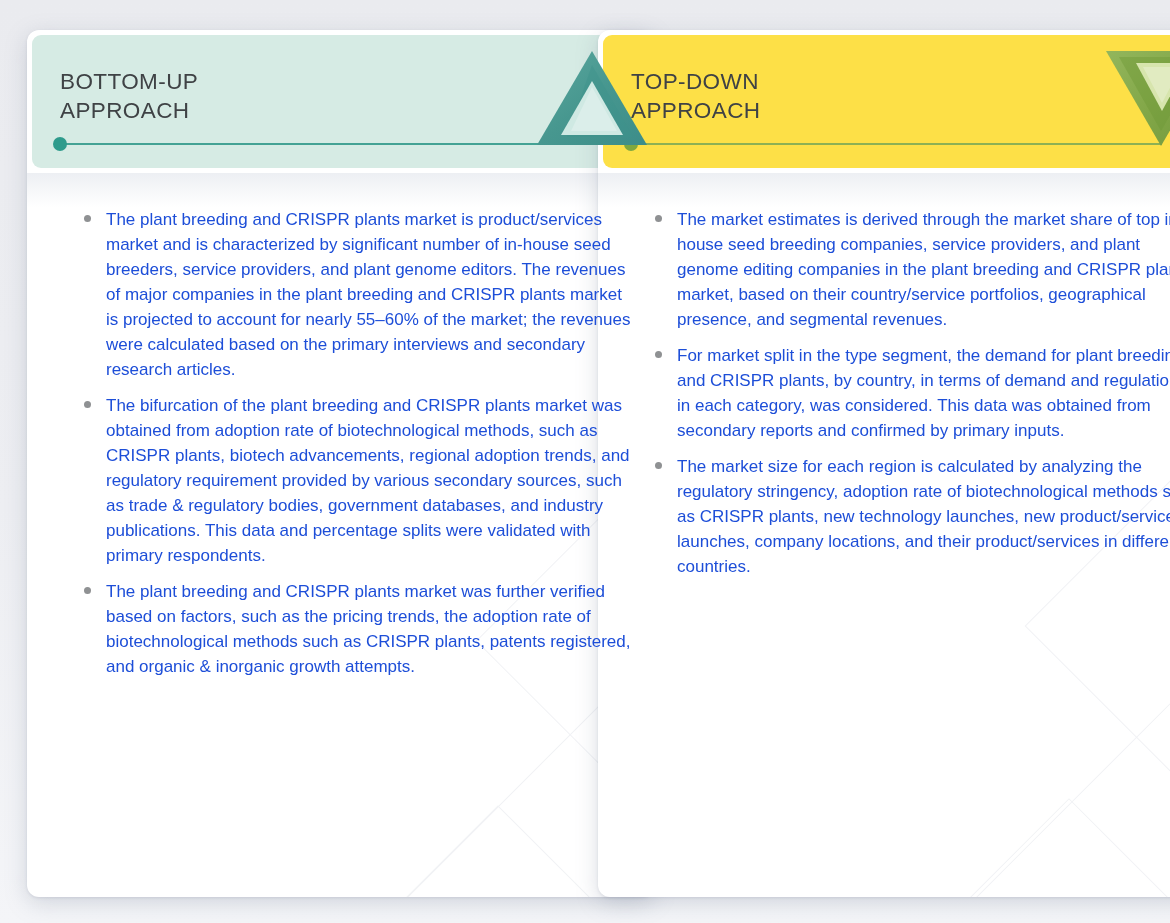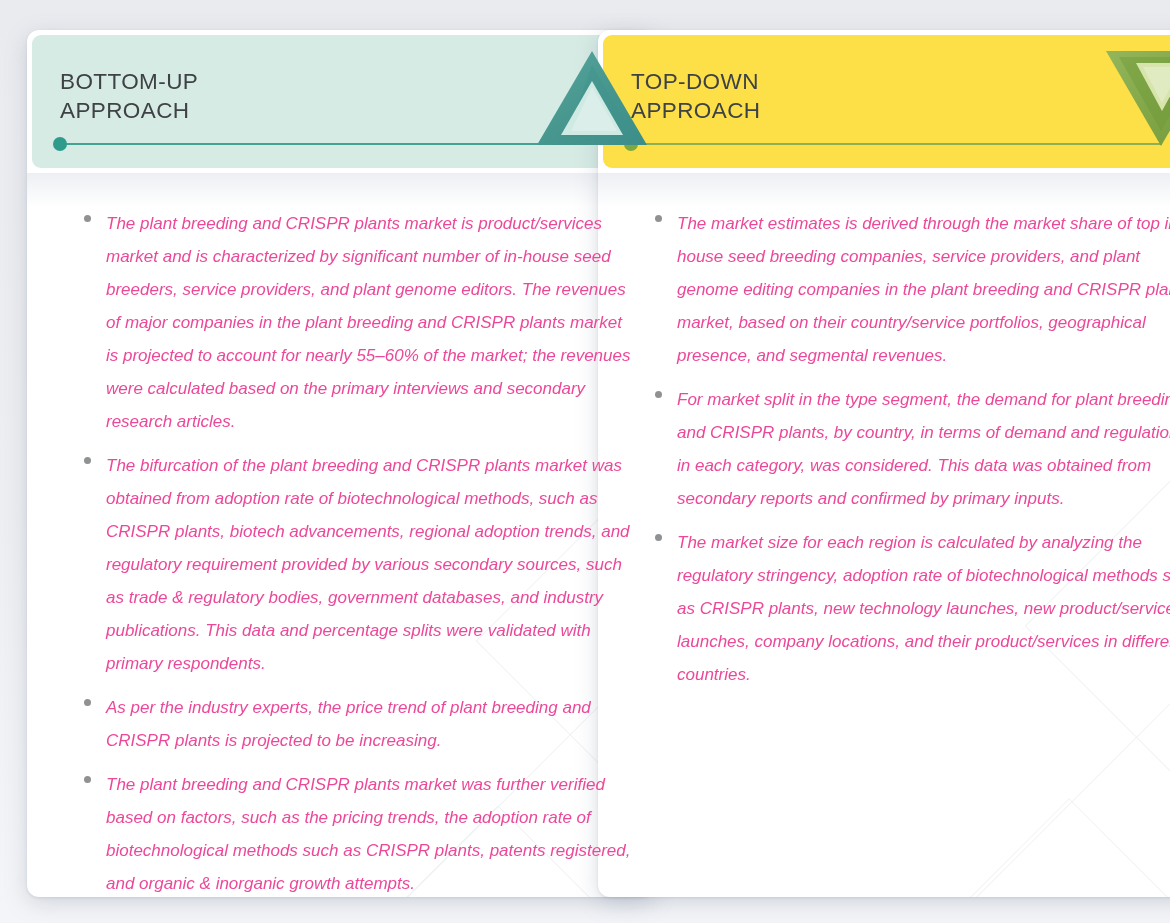--- a/index.html
+++ b/index.html
@@ -36,21 +36,21 @@
   .card.right .tri{right:3px;top:16px;width:112px;height:95px;}
   .card-body{position:relative;height:724px;}
   .card-body::before{
     content:"";position:absolute;top:0;left:-5px;right:-5px;height:34px;
     background:linear-gradient(180deg,rgba(222,226,233,.55),rgba(255,255,255,0));
     pointer-events:none;
   }
   ul.bullets{list-style:none;margin:0;padding:34px 22px 0 57px;position:relative;z-index:2;}
   ul.bullets li{
     position:relative;padding-left:22px;margin-bottom:11px;
-    font-size:17px;line-height:33px;color:#ec4899;font-style:italic;
+    font-size:17px;line-height:25px;color:#1d4ed8;
   }
   ul.bullets li::before{
     content:"";position:absolute;left:0;top:8px;width:7px;height:7px;border-radius:50%;background:#8f9193;
   }
   .wm{position:absolute;border:1px solid #f1f2f5;transform:rotate(45deg);z-index:0;pointer-events:none;}
   .card.left  .wm1{width:270px;height:270px;right:-150px;bottom:120px;}
   .card.left  .wm2{width:330px;height:330px;right:-110px;bottom:-210px;}
   .card.left  .wm3{width:190px;height:190px;right:60px;bottom:-140px;}
   .card.right .wm1{width:280px;height:280px;right:-140px;bottom:130px;}
   .card.right .wm2{width:340px;height:340px;right:-120px;bottom:-215px;}
@@ -78,21 +78,20 @@
       <polygon points="55,0 110,94 0,94" fill="url(#tealGrad)"></polygon>
       <polygon points="55,14 96,86 30,86" fill="#3f928c" opacity="0.45"></polygon>
       <polygon points="55,30 86,84 24,84" fill="#cfe9e3"></polygon>
       <polygon points="55,36 80,80 34,80" fill="#ffffff" opacity="0.25"></polygon>
     </svg>
   </div>
   <div class="card-body">
     <ul class="bullets">
       <li>The plant breeding and CRISPR plants market is product/services market and is characterized by significant number of in-house seed breeders, service providers, and plant genome editors. The revenues of major companies in the plant breeding and CRISPR plants market is projected to account for nearly 55–60% of the market; the revenues were calculated based on the primary interviews and secondary research articles.</li>
       <li>The bifurcation of the plant breeding and CRISPR plants market was obtained from adoption rate of biotechnological methods, such as CRISPR plants, biotech advancements, regional adoption trends, and regulatory requirement provided by various secondary sources, such as trade &amp; regulatory bodies, government databases, and industry publications. This data and percentage splits were validated with primary respondents.</li>
-      <li>As per the industry experts, the price trend of plant breeding and CRISPR plants is projected to be increasing.</li>
       <li>The plant breeding and CRISPR plants market was further verified based on factors, such as the pricing trends, the adoption rate of biotechnological methods such as CRISPR plants, patents registered, and organic &amp; inorganic growth attempts.</li>
     </ul>
     <span class="wm wm1"></span>
     <span class="wm wm2"></span>
     <span class="wm wm3"></span>
   </div>
 </div>
 
 <div class="card right">
   <div class="card-header">

